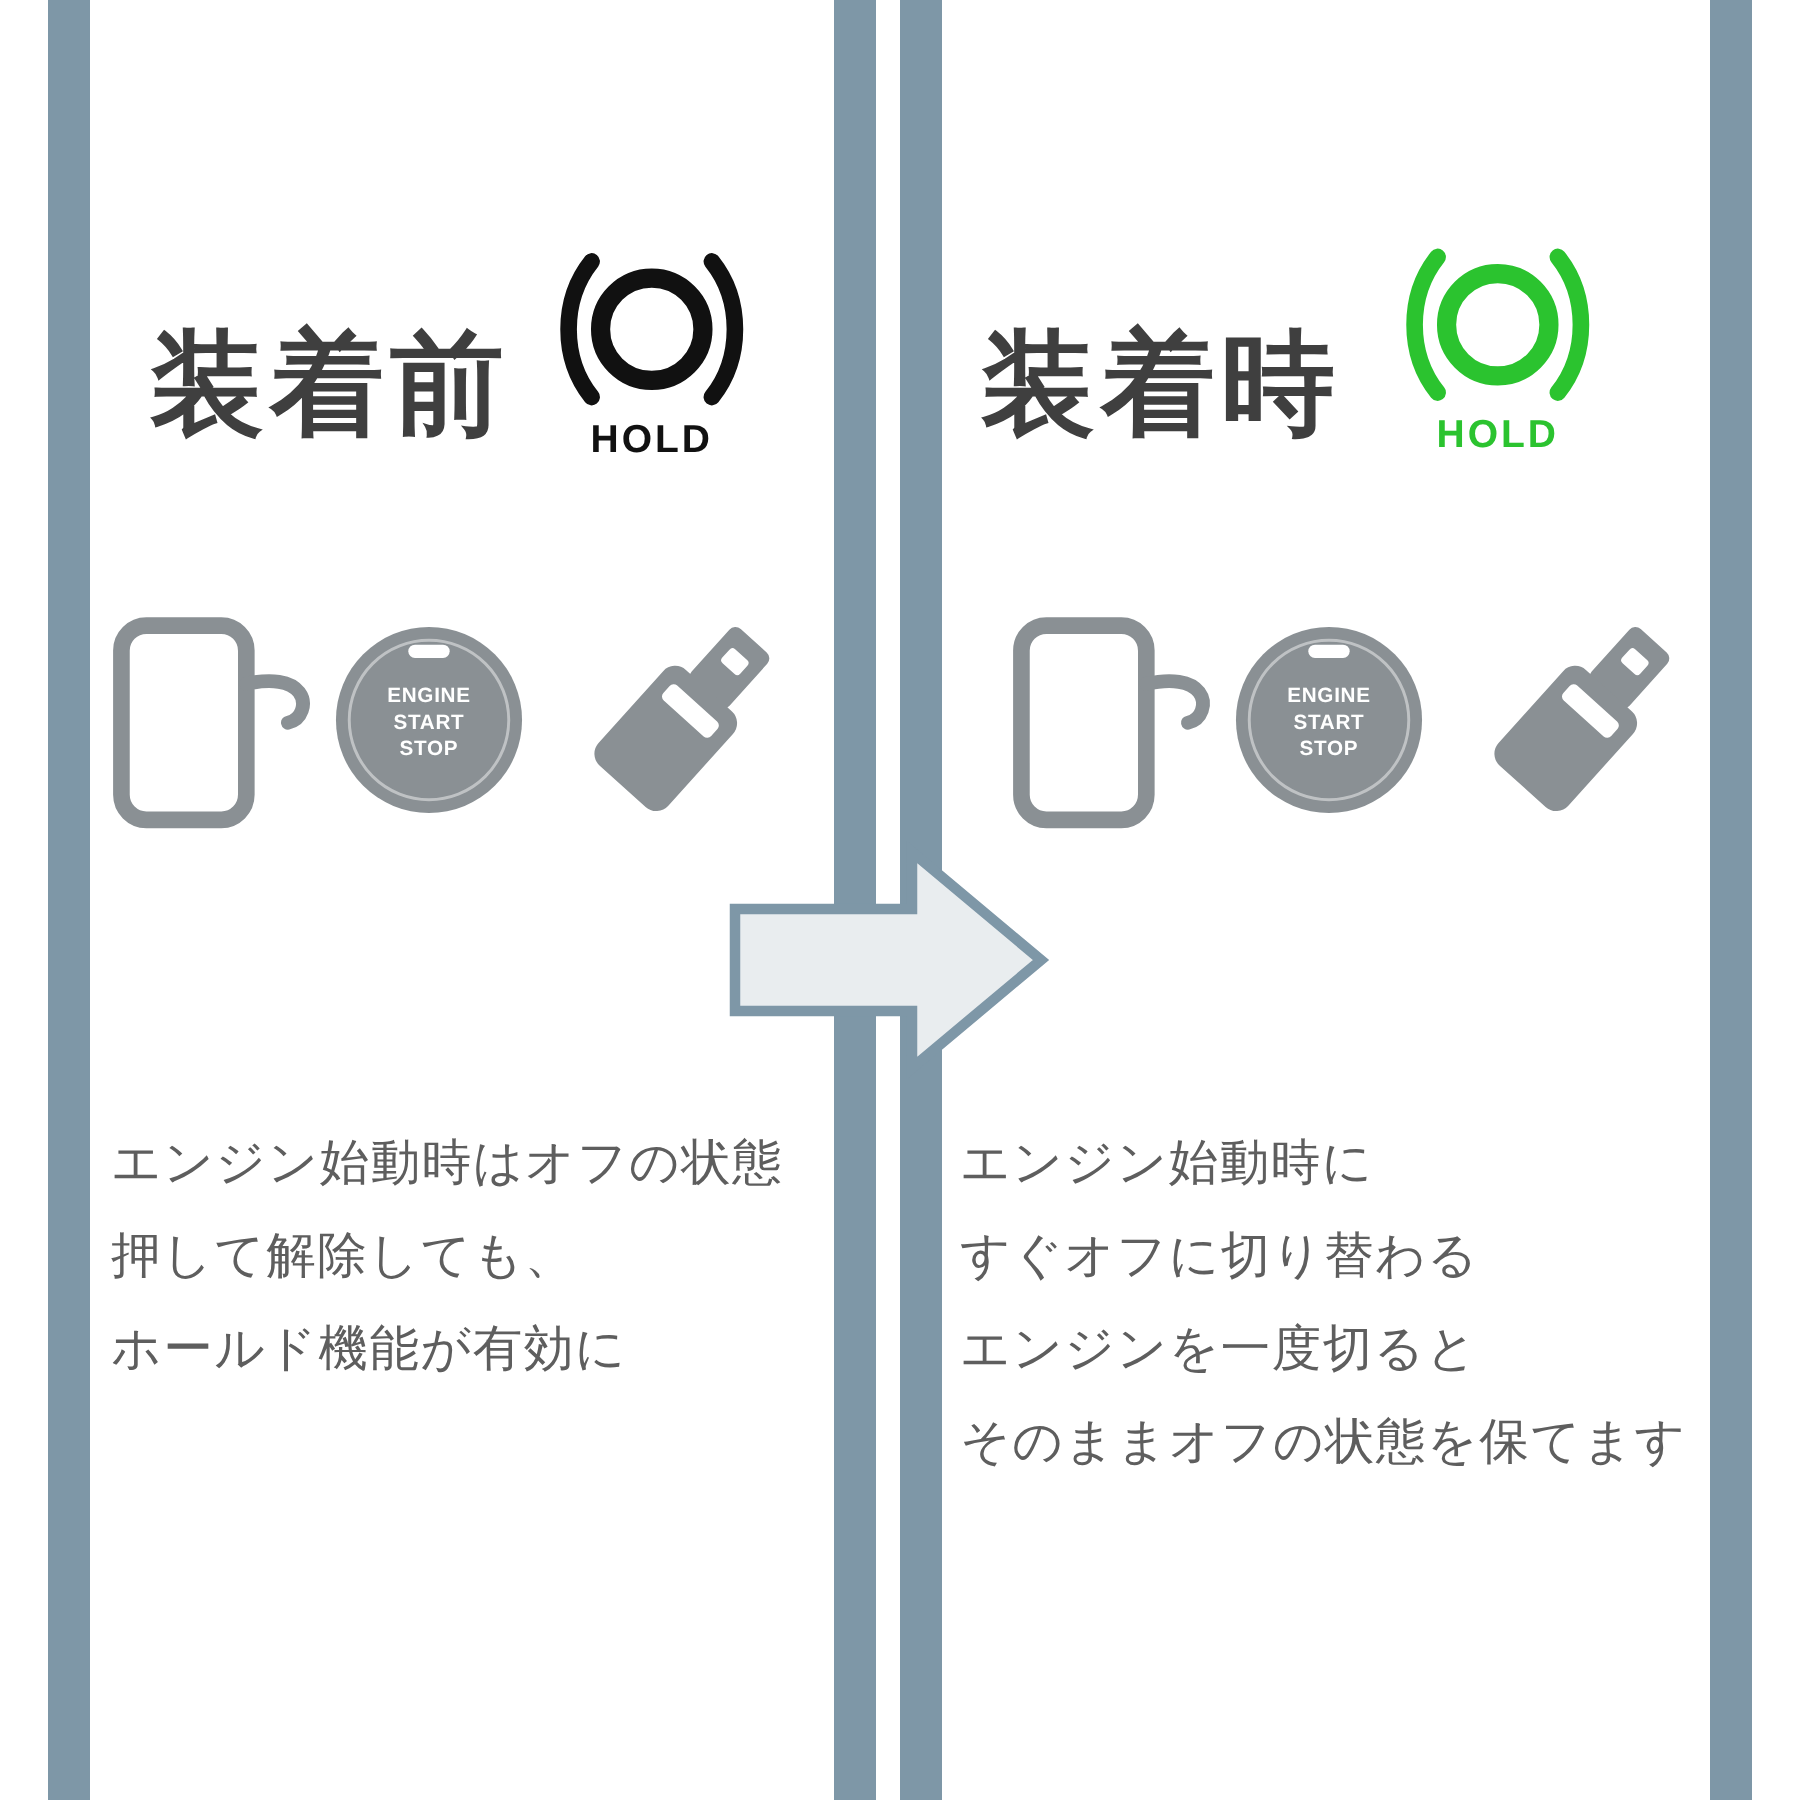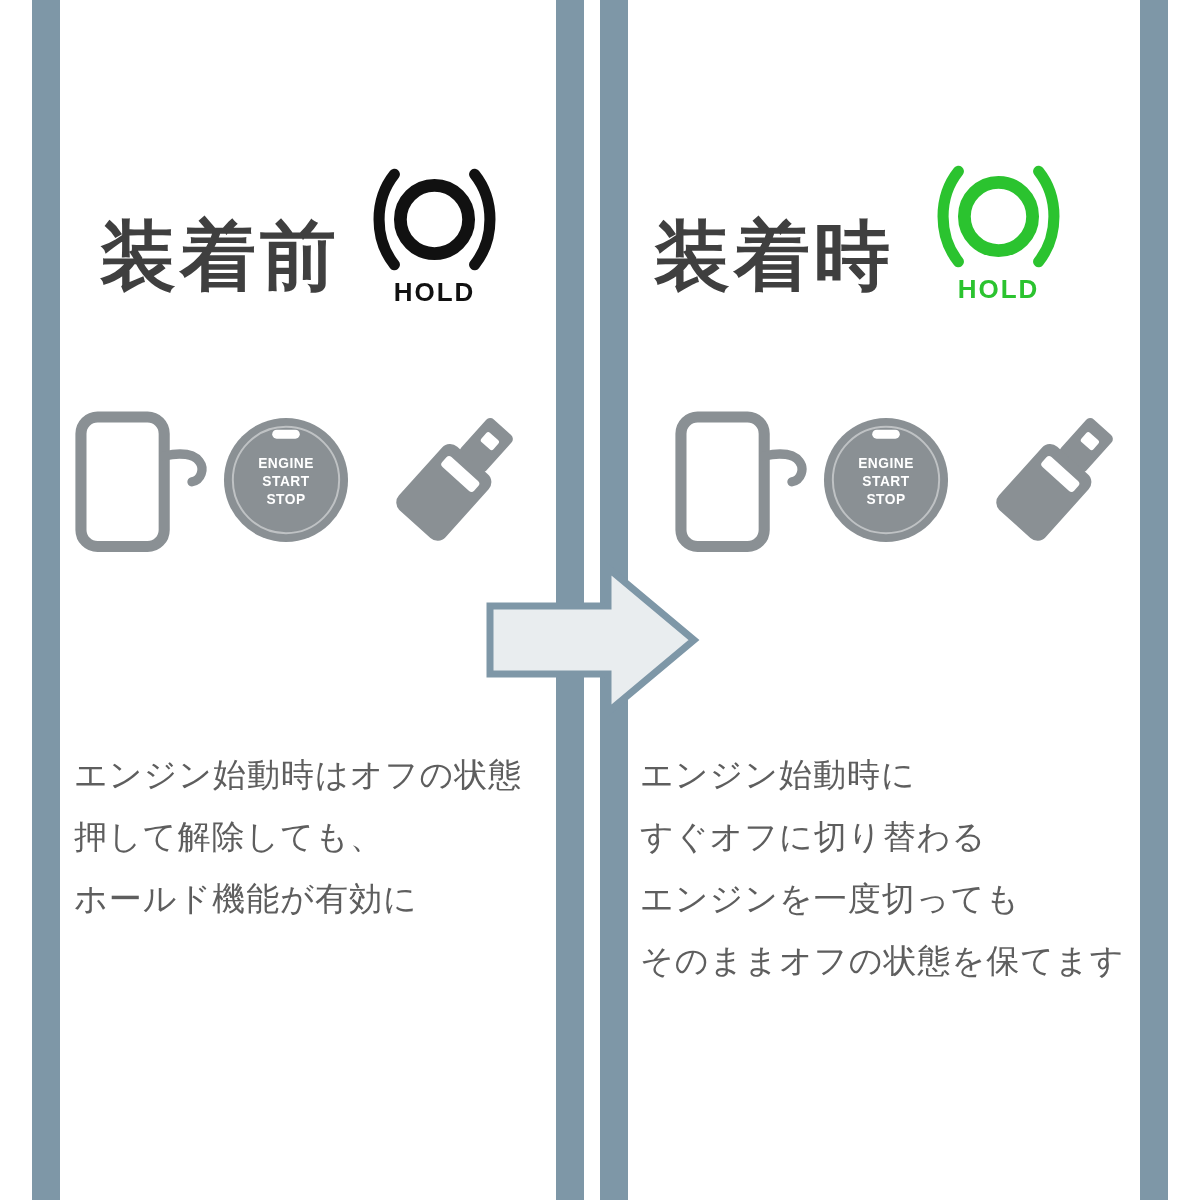--- a/index.html
+++ b/index.html
@@ -136,21 +136,21 @@
           <rect x="76" y="28" width="18" height="14" rx="3" fill="#ffffff"></rect>
           <rect x="50" y="64" width="70" height="96" rx="12" style="fill:var(--icon-gray,#8a9094)"></rect>
           <rect x="61" y="77" width="48" height="15" rx="4" fill="#ffffff"></rect>
         </g>
       </svg>
     </div>
 
     <div class="body-text" style="left:10px; top:728px">
       <div class="line">エンジン始動時に</div>
       <div class="line">すぐオフに切り替わる</div>
-      <div class="line">エンジンを一度切っても</div>
+      <div class="line">エンジンを一度切ると</div>
       <div class="line">そのままオフの状態を保てます</div>
     </div>
   </section>
 
   <div class="arrow" style="left:486px; top:560px">
     <svg viewBox="0 0 215 160" width="215" height="160">
       <polygon points="4,46 122,46 122,8 208,80 122,152 122,114 4,114" style="fill:var(--arrow-fill,#e9edef); stroke:var(--arrow-stroke,#7e97a7)" stroke-width="7" stroke-linejoin="miter"></polygon>
     </svg>
   </div>
 

